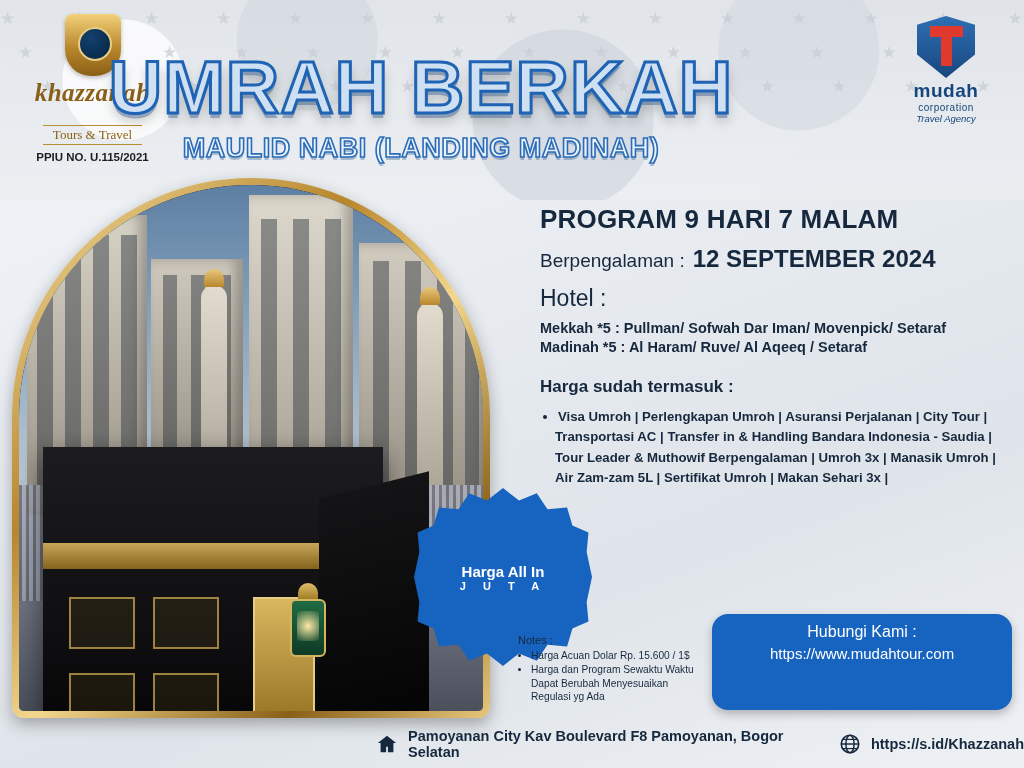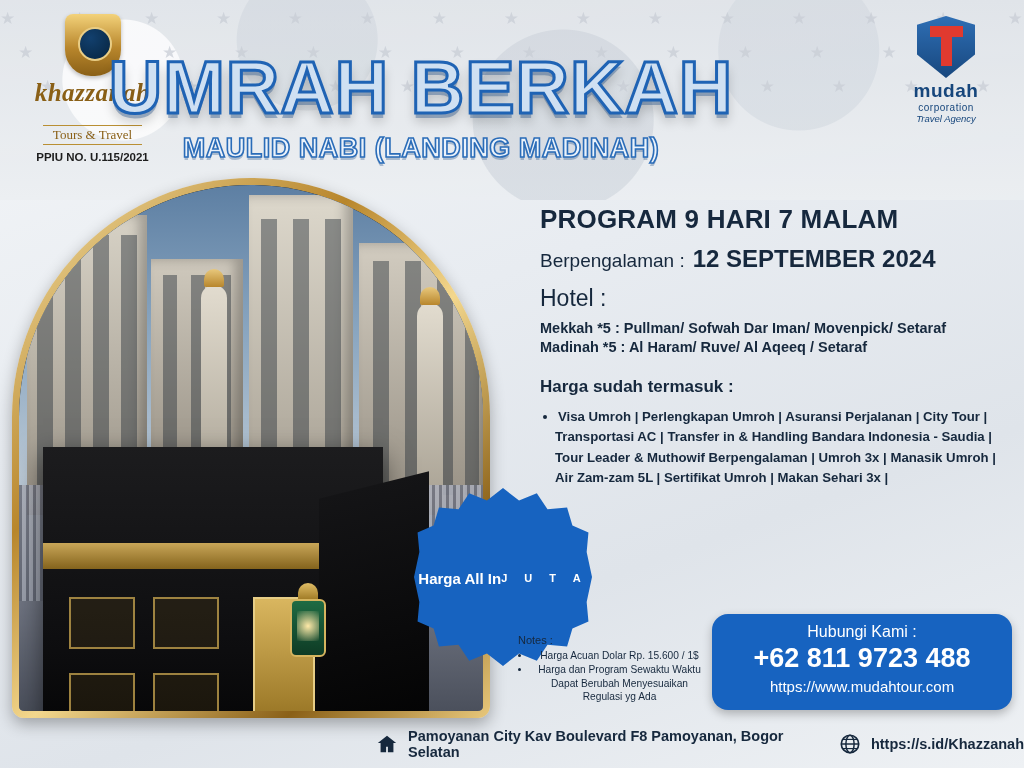--- a/index.html
+++ b/index.html
@@ -183,21 +183,21 @@
     background: linear-gradient(180deg,#e0bd66,#9a7520); border-radius: 10px 10px 0 0;
   }
   .lantern .glow {
     position:absolute; left:10px; top: 28px; width: 22px; height: 30px;
     background: radial-gradient(circle, #ffe9a8, rgba(255,233,168,0));
   }
 
   
   .price-badge {
     position: absolute; left: 414px; top: 488px; width: 178px; height: 178px;
-    display: flex; align-items: center; justify-content: center;
+    display: flex; flex-direction: column; align-items: center; justify-content: center;
     color: #fff; text-align: center;
     background: #1763c0;
     clip-path: polygon(50% 0%, 59% 7%, 69% 3%, 75% 12%, 86% 11%, 89% 21%, 98% 25%, 97% 36%, 100% 50%, 97% 64%, 98% 75%, 89% 79%, 86% 89%, 75% 88%, 69% 97%, 59% 93%, 50% 100%, 41% 93%, 31% 97%, 25% 88%, 14% 89%, 11% 79%, 2% 75%, 3% 64%, 0% 50%, 3% 36%, 2% 25%, 11% 21%, 14% 11%, 25% 12%, 31% 3%, 41% 7%);
     filter: drop-shadow(0 4px 8px rgba(0,0,0,.35));
   }
   .price-badge .pb-top { font-size: 15px; font-weight: bold; margin-bottom: -2px; }
   .price-badge .pb-num { font-size: 54px; font-weight: bold; line-height: 1; }
   .price-badge .pb-unit { font-size: 11px; letter-spacing: 7px; font-weight: bold; margin-top: 2px; }
 
   
@@ -231,21 +231,21 @@
   .hotel-line + .hotel-line { margin-top: 3px; }
 
   .inc-title { margin-top: 22px; font-size: 17px; font-weight: bold; color: #16283d; }
   .inc-list { margin-top: 10px; padding-left: 18px; }
   .inc-list li { font-size: 13.2px; font-weight: bold; color: #16283d; line-height: 1.55; }
 
   
   .notes { position: absolute; left: 518px; top: 634px; width: 190px; }
   .notes .nt { font-size: 11px; color: #16283d; }
   .notes ul { margin-top: 3px; padding-left: 13px; }
-  .notes li { font-size: 10.2px; color: #16283d; line-height: 1.35; text-align: center; }
+  .notes li { font-size: 10.2px; color: #16283d; line-height: 1.35; }
 
   
   .contact {
     position: absolute; left: 712px; top: 614px; width: 300px; height: 96px;
     background: #1763c0; border-radius: 16px; color: #fff; text-align: center;
     padding-top: 9px;
     box-shadow: 0 4px 10px rgba(0,0,0,.25);
   }
   .contact .c1 { font-size: 16px; }
   .contact .c2 { font-size: 27px; font-weight: bold; margin-top: 2px; }
@@ -367,21 +367,20 @@
   <div class="notes">
     <div class="nt">Notes :</div>
     <ul>
       <li>Harga Acuan Dolar Rp. 15.600 / 1$</li>
       <li>Harga dan Program Sewaktu Waktu Dapat Berubah Menyesuaikan Regulasi yg Ada</li>
     </ul>
   </div>
 
   <div class="contact">
     <div class="c1">Hubungi Kami :</div>
-    <div class="c2">+62 811 9723 488</div>
     <div class="c3">https://www.mudahtour.com</div>
   </div>
 
   <div class="footer">
     <span class="ic">
       <svg width="22" height="22" viewBox="0 0 24 24">
           <path d="M12 3 2 11h3v10h6v-6h2v6h6V11h3z" fill="#16283d"></path>
         </svg>
     </span>
     <span class="addr">Pamoyanan City Kav Boulevard F8 Pamoyanan, Bogor Selatan</span>

